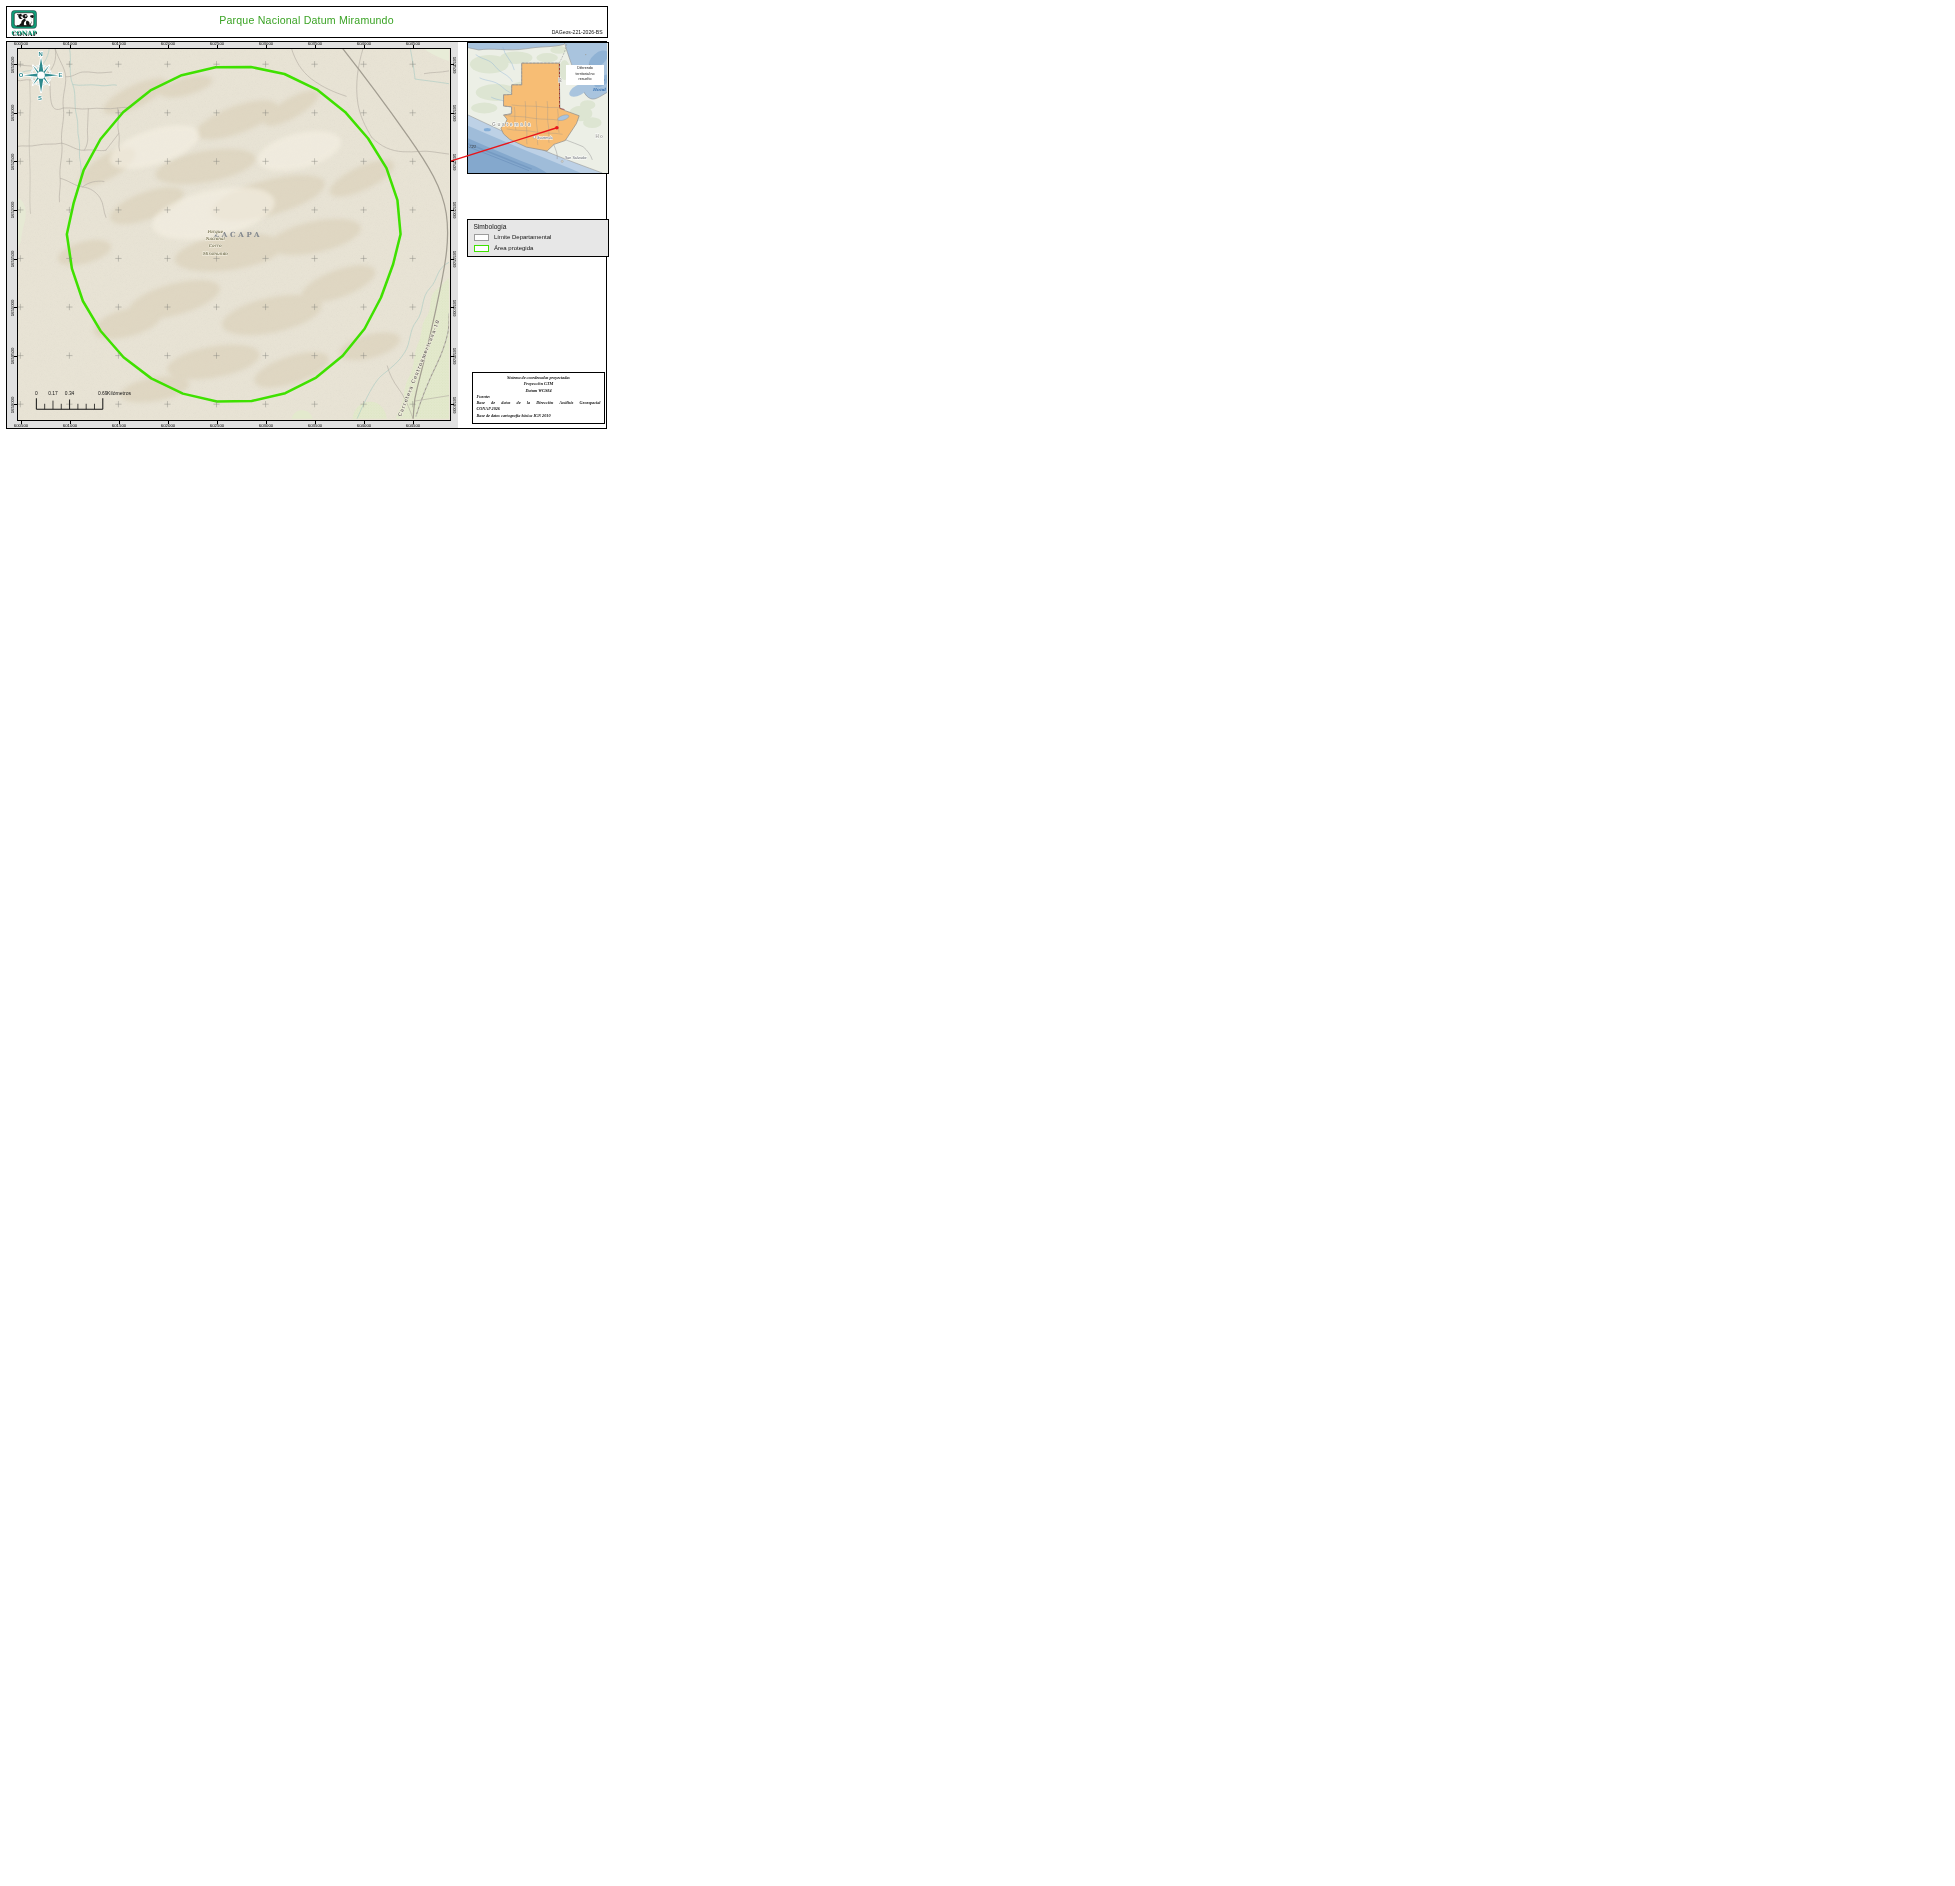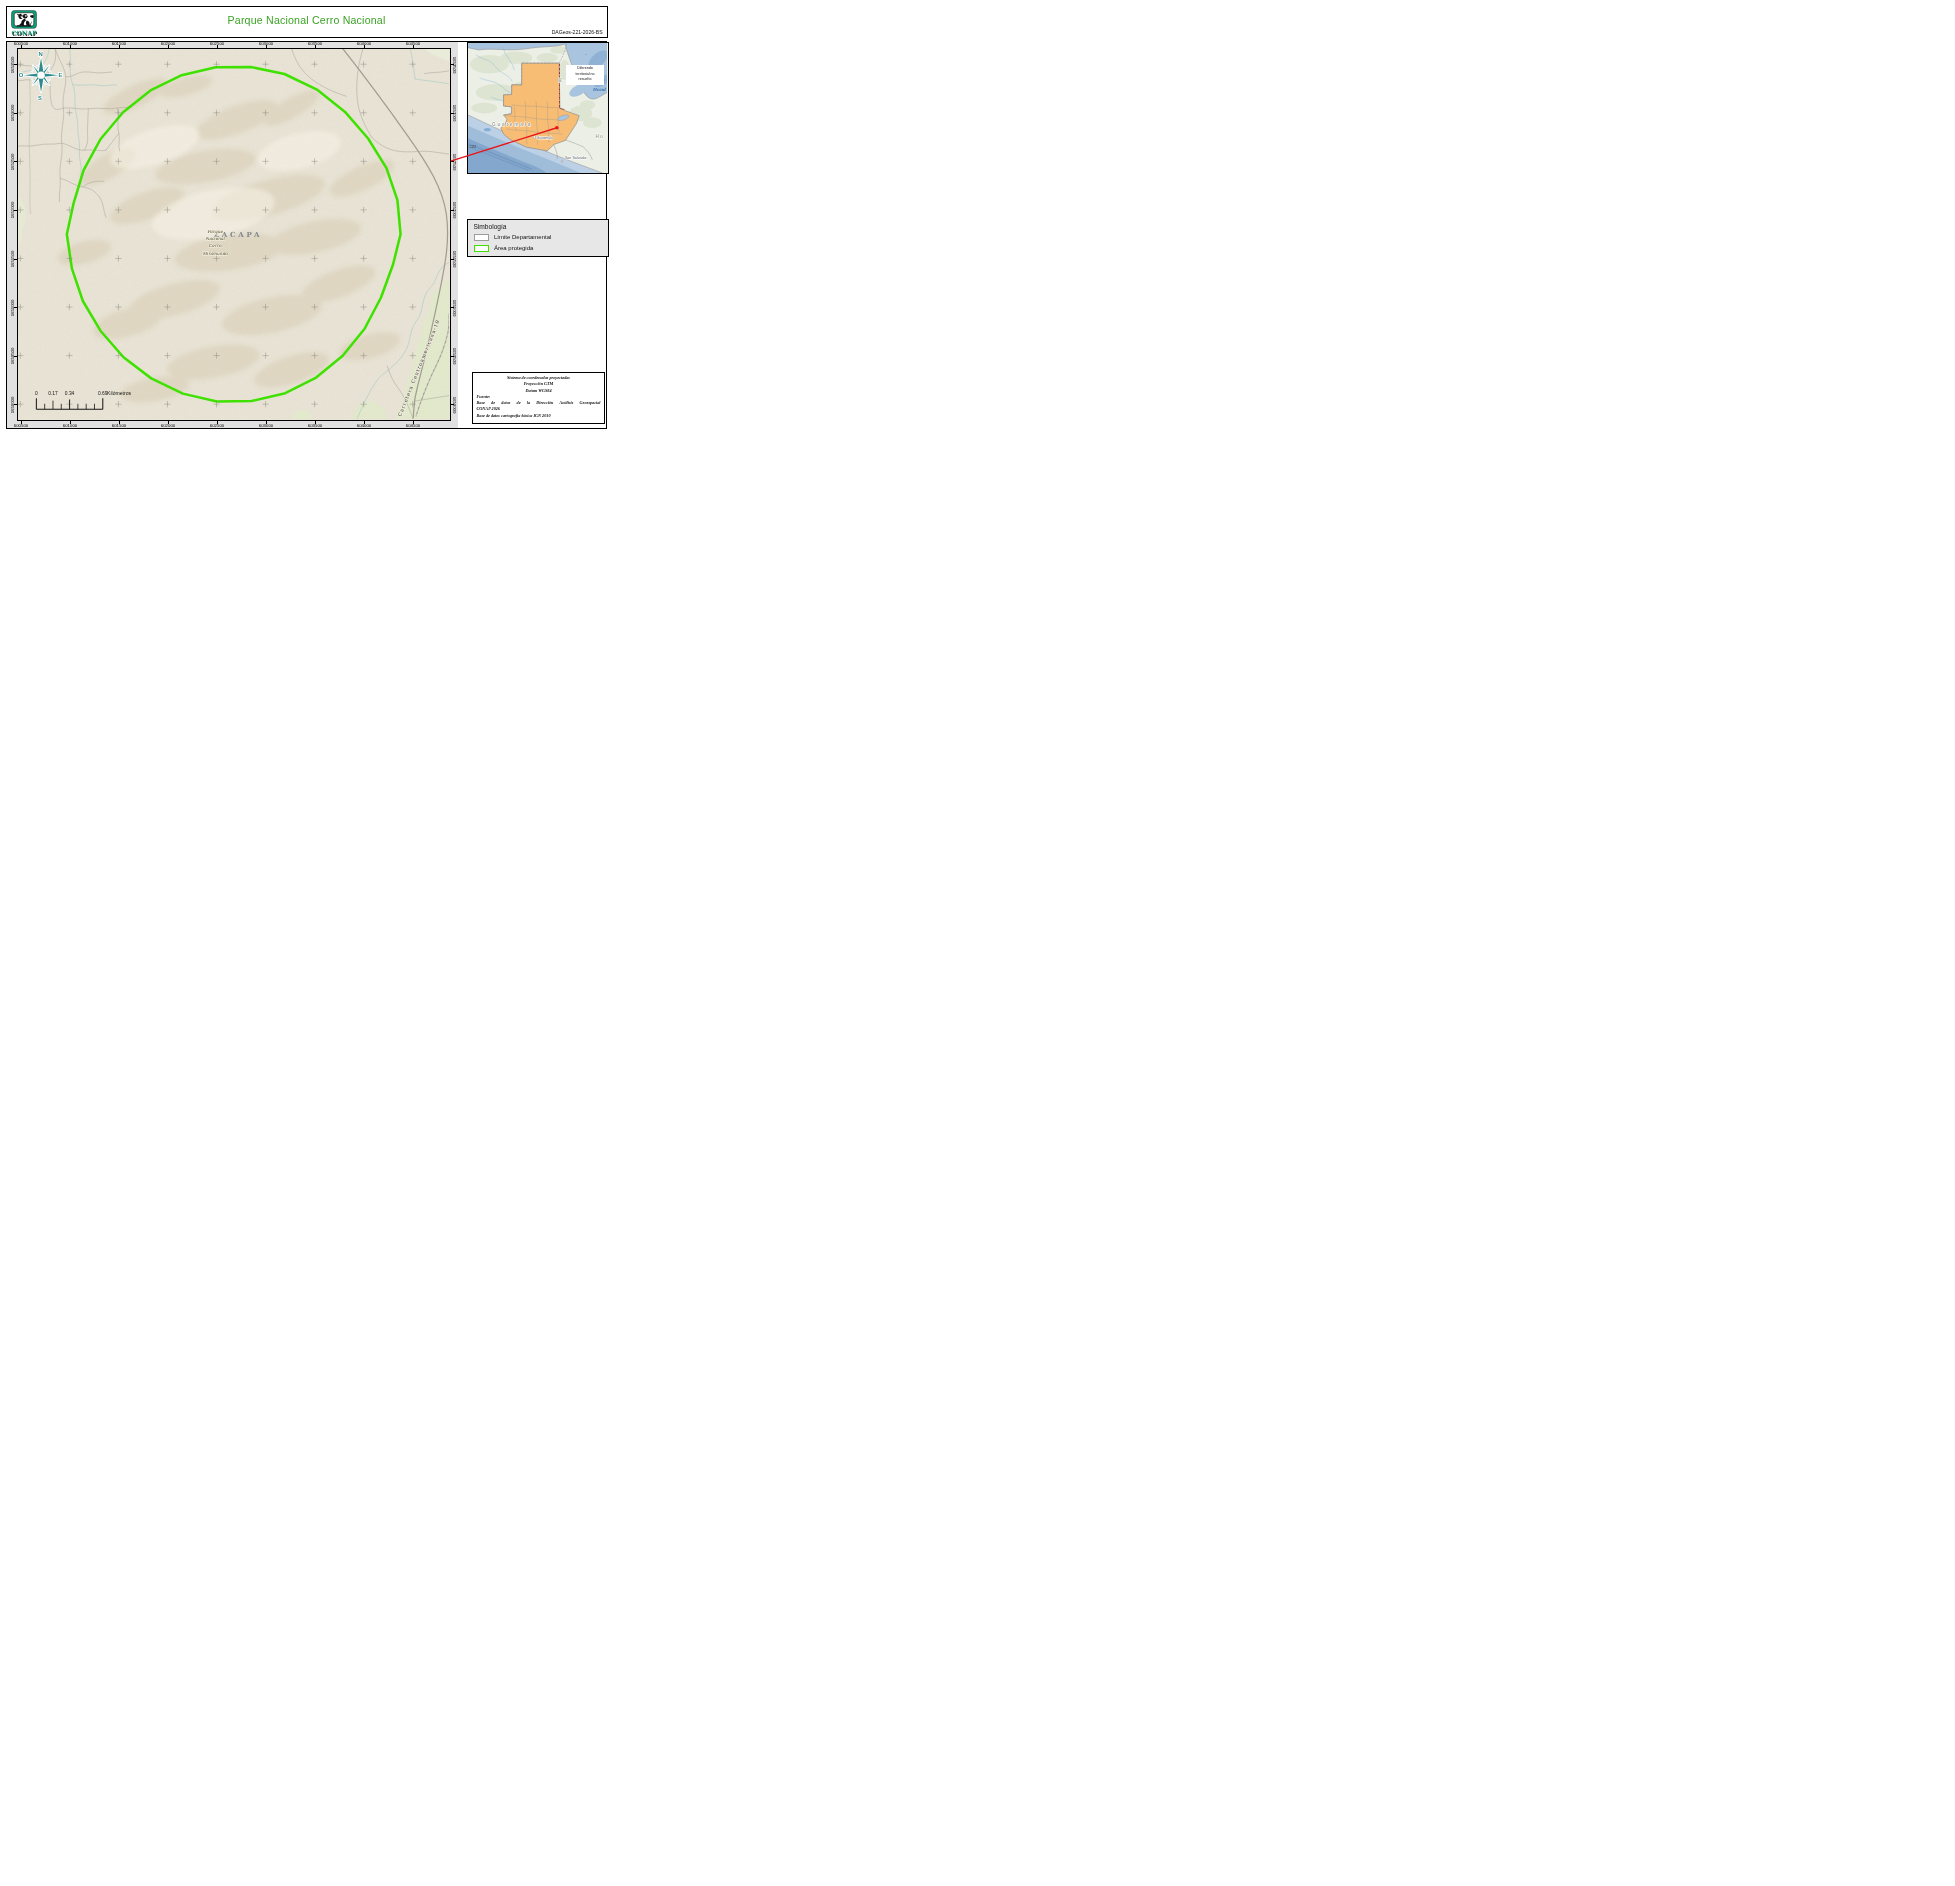--- a/index.html
+++ b/index.html
@@ -59,21 +59,21 @@
           <path d="M33,20 L24,13 L17,11.5 L18.5,14 L26,16 Z"></path>
           <path d="M15,11 L30,13.5 L29.5,15.5 L15,13 Z"></path>
           <path d="M35,22 C28,25 25,30 26,34 C22,35.5 20,38.5 22,40.5 L34,40.5 C31,36 33,29 38,26 Z"></path>
           <path d="M40,27 C45,28 48,32 47,36 C46.5,38.5 48,40.5 50,40.5 L40,40.5 C38,36 37,30 40,27 Z"></path>
           <rect x="14" y="39" width="38" height="3.4" rx="1.7"></rect>
           <path d="M46,38 C53,34 55,26 50,20 C47,16.5 49,12.5 52.5,13.5 a3.6,3.6 0 1 1 -1.5,4.5 C50,16.5 48.5,18 50.5,21 C55,28 53,36 47,40 Z"></path>
         </g>
       </svg>
       <div class="logo-text">CONAP</div>
     </div>
-    <div class="title">Parque Nacional Cerro Nacional</div>
+    <div class="title">Parque Nacional Datum Miramundo</div>
     <div class="doc-code">DAGeos-221-2026-BS</div>
   </div>
 
   <div class="box map-block"></div>
 
   <div class="box map-frame">
     <svg id="map-svg" width="431" height="370" viewBox="0 0 1103 945">
       <defs>
         <pattern id="veg-dots" width="7" height="7" patternUnits="userSpaceOnUse">
           <circle cx="2" cy="2" r="1" fill="#c7d49e" opacity="0.9"></circle>

